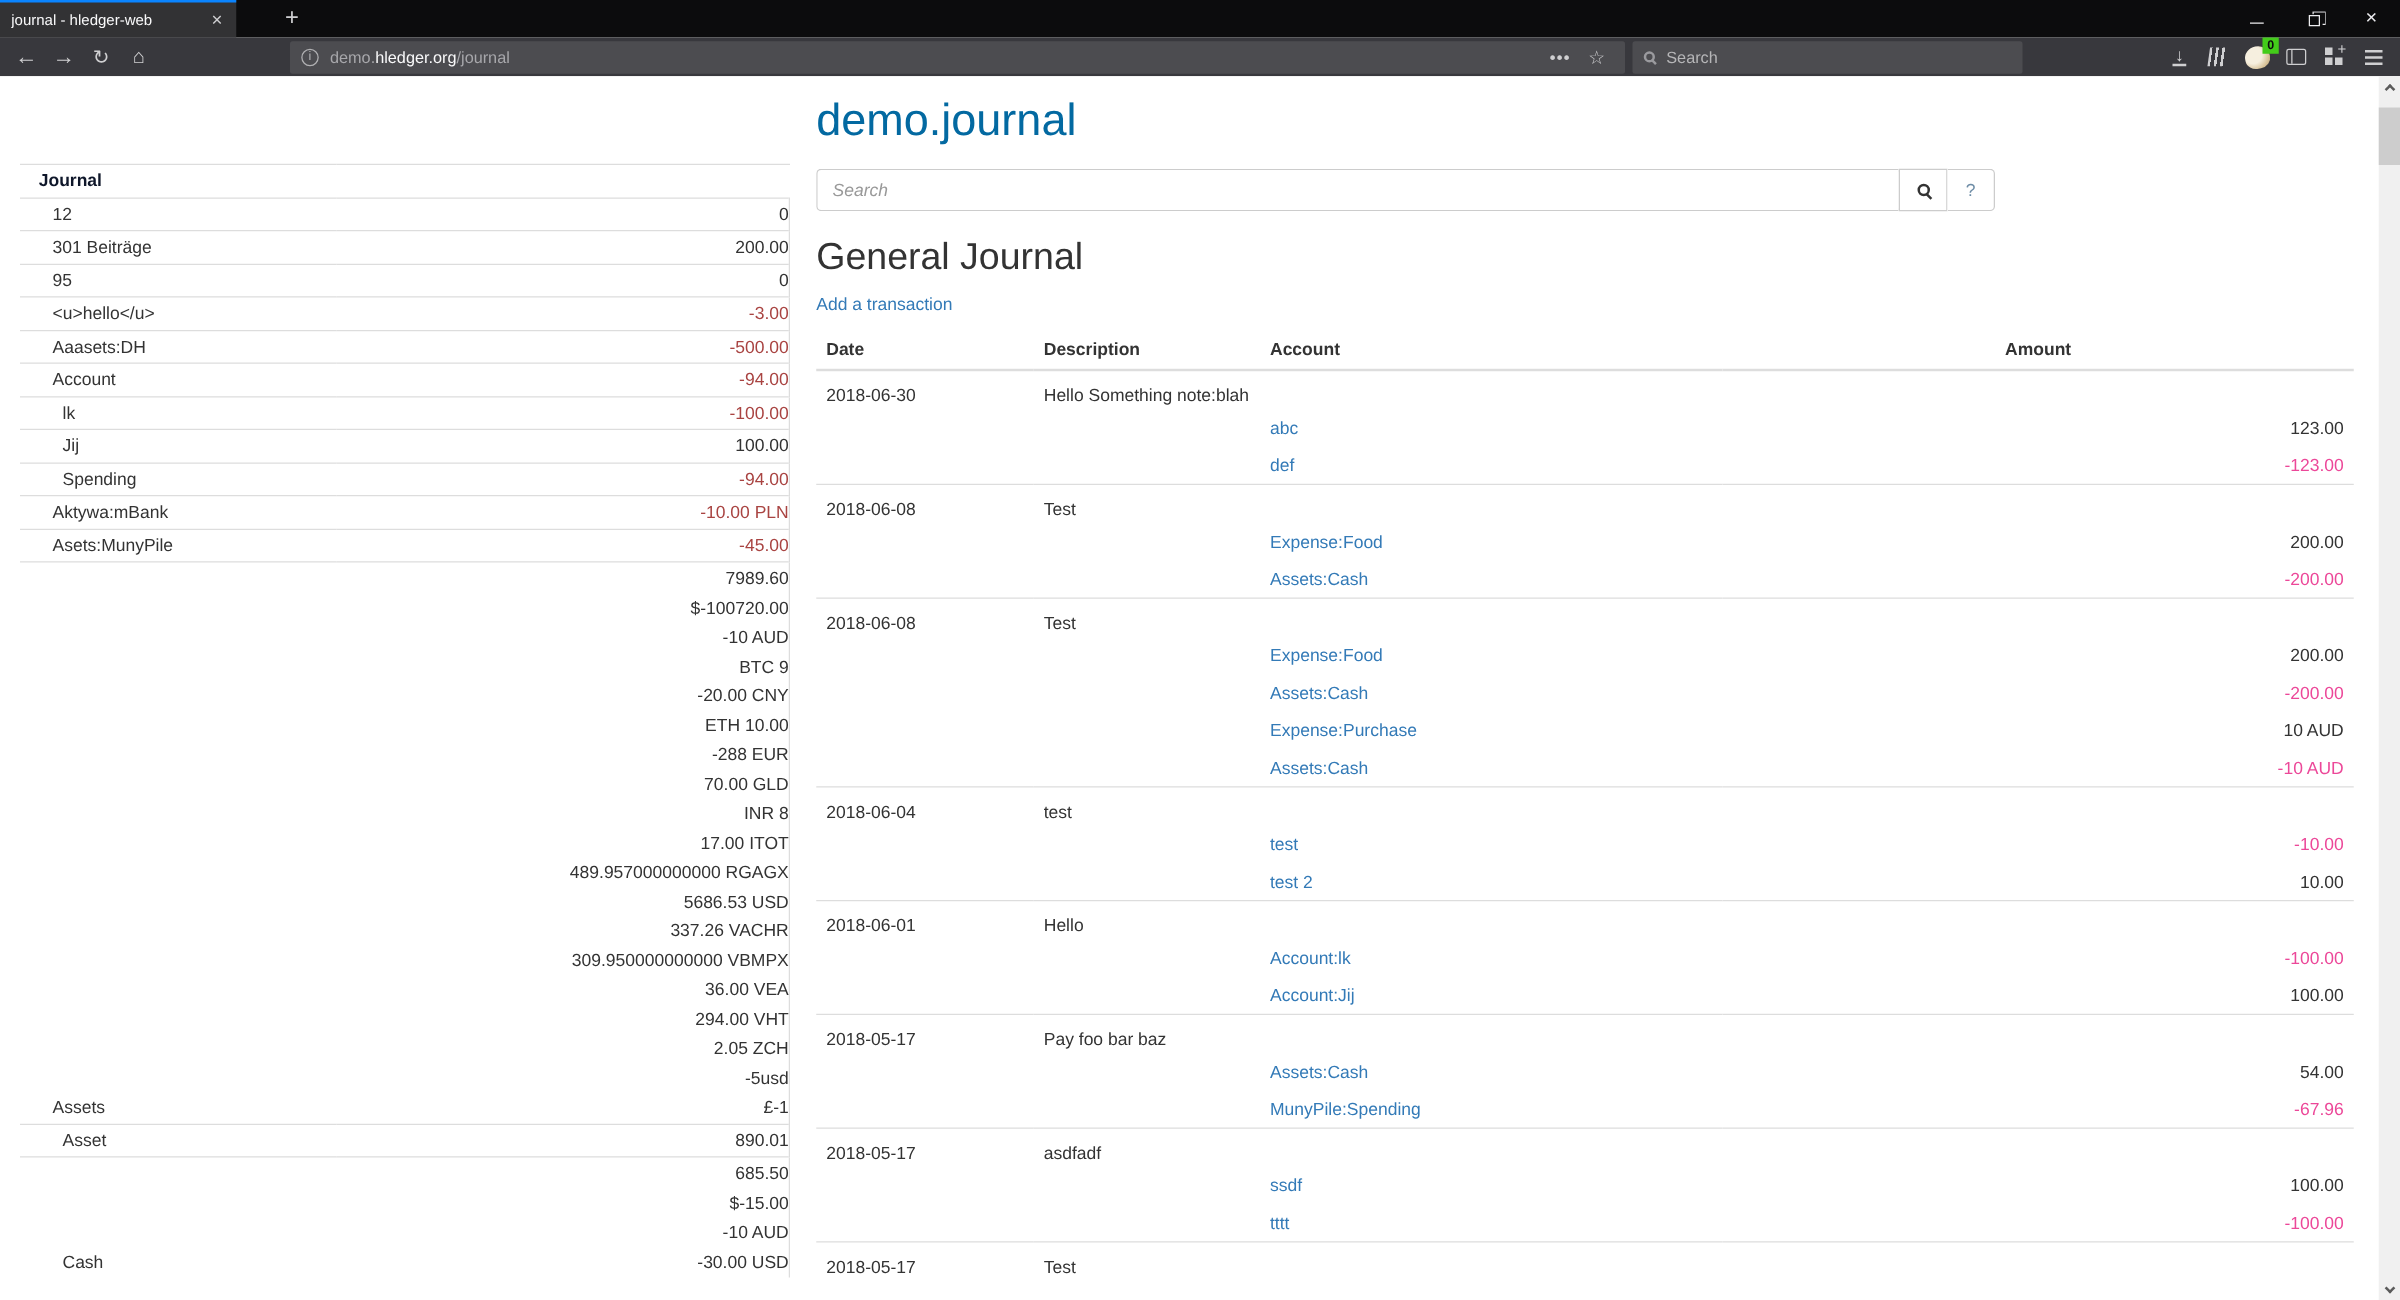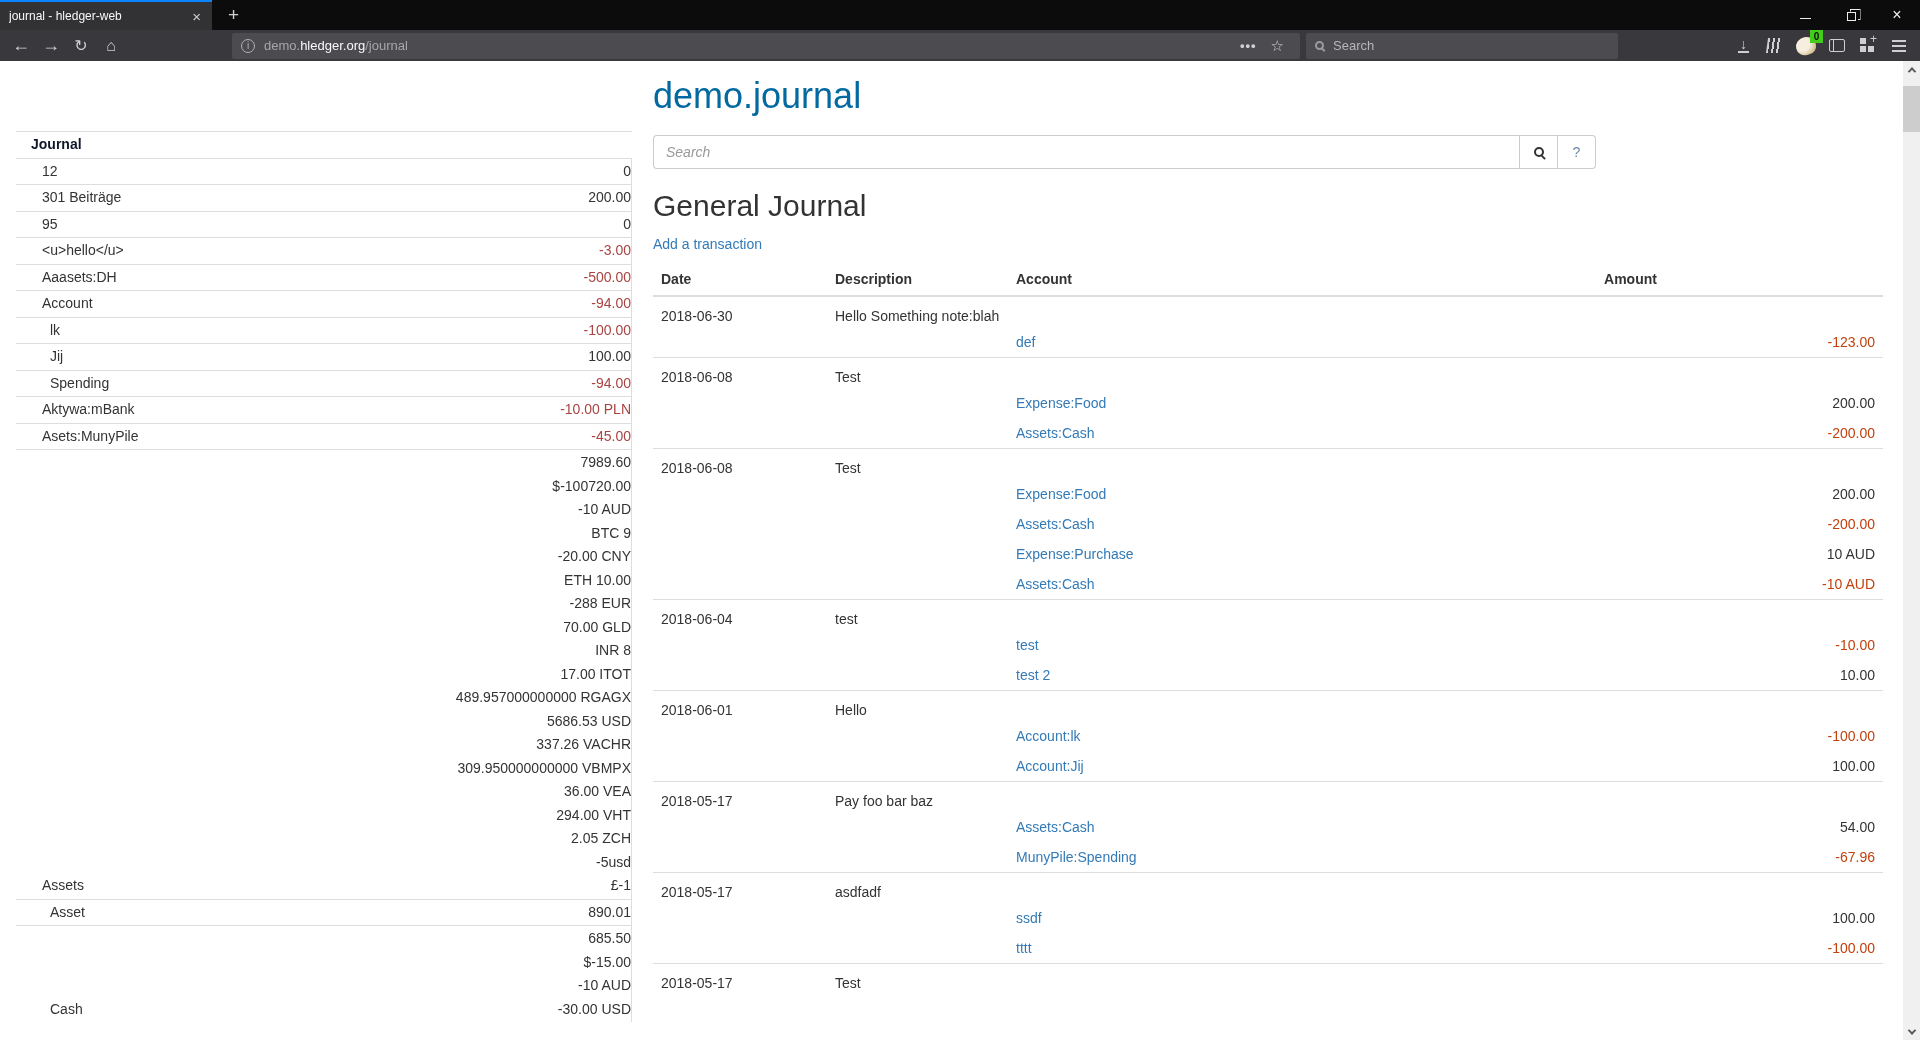--- a/index.html
+++ b/index.html
@@ -5,21 +5,21 @@
   * { box-sizing: border-box; }
   html,body { margin:0; padding:0; }
   body {
     width:1920px; height:1040px; overflow:hidden; background:#fff;
     font-family:"Liberation Sans", sans-serif; color:#333;
   }
 
   
   .tabbar { position:absolute; top:0; left:0; width:1920px; height:30px; background:#0c0c0d; }
   .tab {
-    position:absolute; left:0; top:0; width:212px; height:30px; background:#323234;
+    position:absolute; left:0; top:0; width:189px; height:30px; background:#323234;
     border-top:2px solid #0a84ff; display:flex; align-items:center; padding:0 9px;
     color:#f9f9fa; font-size:12px;
   }
   .tab-title { flex:1; white-space:nowrap; overflow:hidden; }
   .tab-close { color:#cfcfd1; font-size:15px; padding:0 2px; cursor:default; }
   .newtab { position:absolute; left:218px; top:0; height:30px; display:flex; align-items:center;
     color:#cfcfd1; font-size:19px; padding:0 10px; }
   .win-controls { position:absolute; right:0; top:0; height:30px; display:flex; }
   .win-btn { width:46px; height:30px; display:flex; align-items:center; justify-content:center; color:#ededf0; }
   .glyph-min { width:11px; height:1px; background:#ededf0; margin-top:6px; }
@@ -120,21 +120,21 @@
 
   table.journal { width:100%; border-collapse:collapse; font-size:14px; margin-top:10px; color:#333; }
   table.journal th { text-align:left; font-weight:bold; padding:8px; border-bottom:2px solid #ddd; }
   table.journal th.r { text-align:center; }
   table.journal col.c-date { width:174px; }
   table.journal col.c-desc { width:181px; }
   table.journal col.c-acct { width:370px; }
   table.journal td { padding:5px 8px; line-height:20px; }
   tr.tx-first td { border-top:1px solid #ddd; padding-top:9px; padding-bottom:1px; }
   td.amount { text-align:right; white-space:nowrap; }
-  td.amount.neg { color:#c2410c; }
+  td.amount.neg { color:#ec4899; }
   td.acct a { color:#337ab7; text-decoration:none; }
 </style>
 </head>
 <body>
 
 <div class="tabbar">
   <div class="tab">
     <span class="tab-title">journal - hledger-web</span>
     <span class="tab-close">×</span>
   </div>
@@ -346,20 +346,26 @@
       <tbody>
           <tr class="tx-first">
             <td>2018-06-30</td>
             <td>Hello Something note:blah</td>
             <td></td>
             <td></td>
           </tr>
           <tr>
             <td></td>
             <td></td>
+            <td class="acct"><a href="#">abc</a></td>
+            <td class="amount">123.00</td>
+          </tr>
+          <tr>
+            <td></td>
+            <td></td>
             <td class="acct"><a href="#">def</a></td>
             <td class="amount neg">-123.00</td>
           </tr>
           <tr class="tx-first">
             <td>2018-06-08</td>
             <td>Test</td>
             <td></td>
             <td></td>
           </tr>
           <tr>

